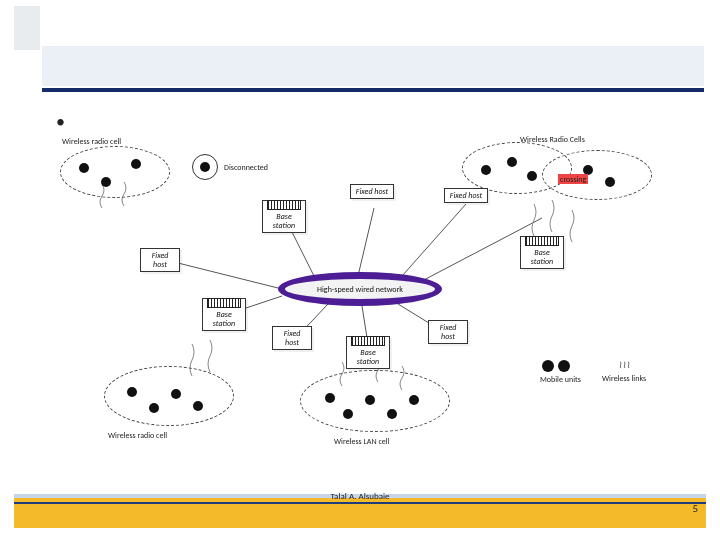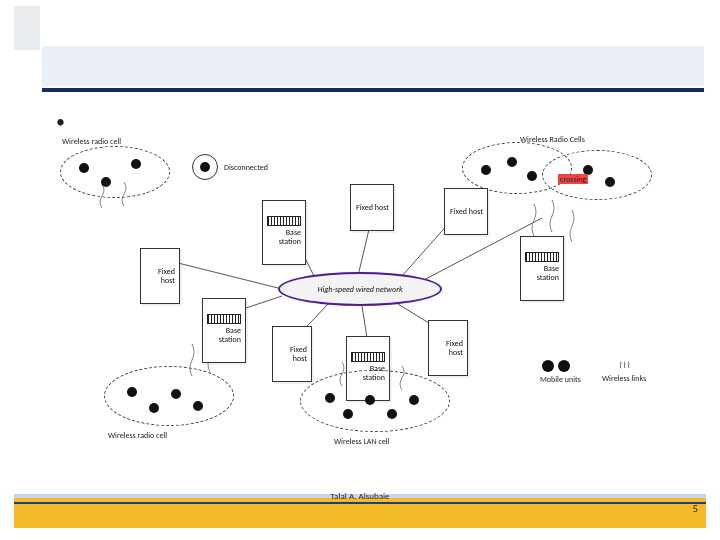--- a/index.html
+++ b/index.html
@@ -8,23 +8,23 @@
   .top-accent { position: absolute; left: 14px; top: 6px; width: 26px; height: 44px; background: #e9ecef; }
   .title-band { position: absolute; top: 40px; left: 42px; right: 16px; height: 52px; }
   .title-bg { position: absolute; left: 0; top: 6px; right: 0; height: 40px; background: #eaf0f6; }
   .title-underline { position: absolute; left: 0; right: 0; bottom: 0; height: 4px; background: #152a66; }
   .title-text { position: absolute; left: 6px; top: -12px; font-size: 34px; font-weight: 400; color: #161616; background: #fff; padding-right: 10px; }
   .body-area { position: absolute; left: 42px; right: 16px; top: 108px; bottom: 56px; }
   .bullet-row { display: flex; align-items: flex-start; gap: 10px; font-size: 22px; color: #222; padding-left: 14px; }
   .bullet-dot { font-size: 18px; line-height: 28px; color: #222; }
   .diagram-shell { position: relative; margin-top: 8px; width: 640px; height: 320px; }
   .node { position: absolute; font-size: 8px; color: #111; }
-  .box { border: 1px solid #333; background: #fff; padding: 18px 4px; text-align: right; line-height: 1.1; box-shadow: 2px 2px 0 rgba(0,0,0,0.06); }
+  .box { border: 1px solid #333; background: #fff; padding: 2px 4px; text-align: center; line-height: 1.1; box-shadow: 2px 2px 0 rgba(0,0,0,0.06); font-style: italic; }
   .box.small { font-size: 8px; }
-  .ellipse { border: 2px solid #4c1d95; border-radius: 50%; background: #f3f3f3; display: flex; align-items: center; justify-content: center; font-style: italic; }
+  .ellipse { border: 7px solid #4c1d95; border-radius: 50%; background: #f3f3f3; display: flex; align-items: center; justify-content: center; }
   .cell { border: 1.2px dashed #444; border-radius: 50%; position: absolute; }
   .caption { position: absolute; font-size: 8px; color: #222; }
   .mu { width: 10px; height: 10px; background: #111; border-radius: 50%; position: absolute; }
   .footer-bar { position: absolute; left: 14px; right: 14px; bottom: 12px; height: 34px; }
   .footer-yellow { position: absolute; left: 0; right: 0; bottom: 0; height: 30px; background: #f5ba2a; }
   .footer-blue { position: absolute; left: 0; right: 0; top: 0; height: 10px; background: #c6d5e7; }
   .footer-line { position: absolute; left: 0; right: 0; top: 8px; height: 2px; background: #1f3d7a; }
   .footer-author { position: absolute; left: 50%; transform: translateX(-50%); top: -4px; font-size: 9px; color: #222; }
   .footer-page { position: absolute; right: 8px; top: 8px; font-size: 11px; color: #222; }
   svg { position: absolute; inset: 0; }

